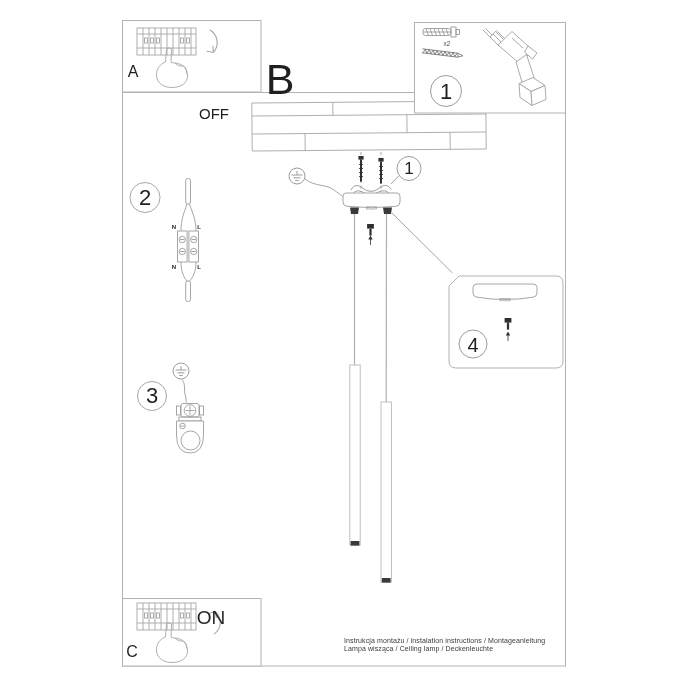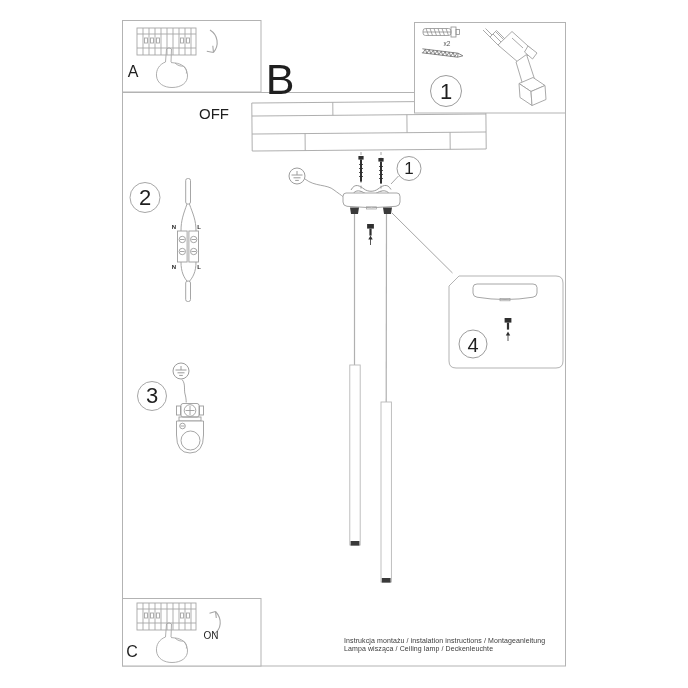--- a/index.html
+++ b/index.html
@@ -245,20 +245,20 @@
 <span class="t" style="left:174px;top:227px;font-size:6px;font-weight:bold;">N</span>
 <span class="t" style="left:199px;top:227px;font-size:6px;font-weight:bold;">L</span>
 <span class="t" style="left:174px;top:267px;font-size:6px;font-weight:bold;">N</span>
 <span class="t" style="left:199px;top:267px;font-size:6px;font-weight:bold;">L</span>
 
 <span class="t" style="left:152px;top:396px;font-size:22px;">3</span>
 
 <span class="t" style="left:473px;top:345px;font-size:20px;">4</span>
 
 <span class="t" style="left:132px;top:652px;font-size:16px;">C</span>
-<span class="t" style="left:211px;top:635px;font-size:10px;">ON</span>
+<span class="t" style="left:211px;top:618px;font-size:19px;">ON</span>
 
 <div class="footer">
   <div>Instrukcja montażu / instalation instructions / Montageanleitung</div>
   <div>Lampa wisząca / Ceiling lamp / Deckenleuchte</div>
 </div>
 
 </div>
 
 </body></html>

